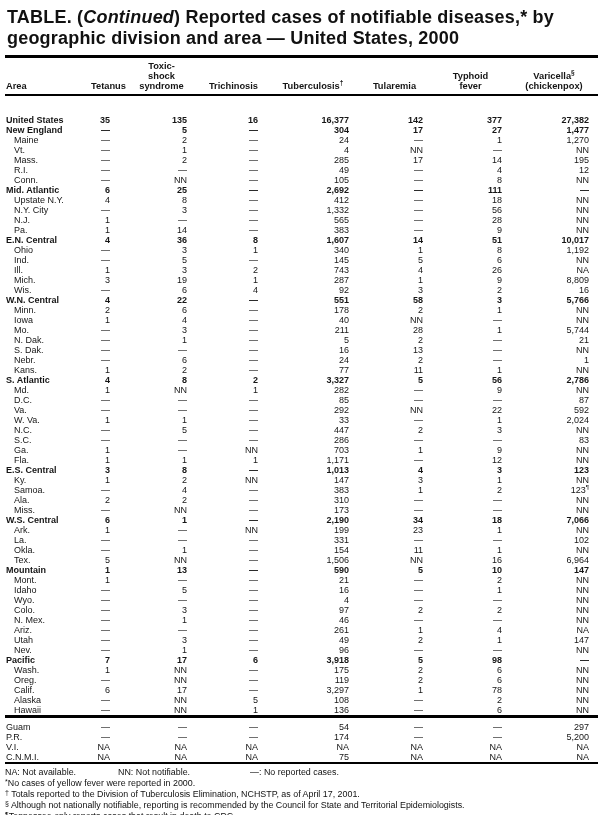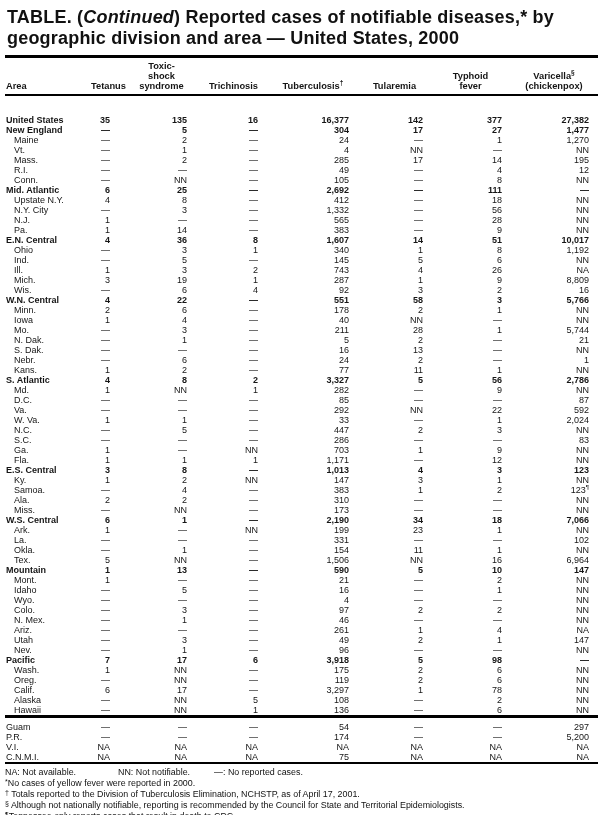--- a/index.html
+++ b/index.html
@@ -49,21 +49,21 @@
   tbody td:nth-child(7) { padding-right: 8px; }
   tbody td:nth-child(8) { padding-right: 9px; }
 
   tbody#main-body tr:first-child td { padding-top: 19px; }
   tbody#territory-body { border-top: 3.5px solid #000; }
   tbody#territory-body tr:first-child td { padding-top: 4px; }
 
   .footnotes { margin-top: 3px; font-size: 8.9px; line-height: 10px; color: #111; }
   .legend span { display: inline-block; }
   .legend .lg-0 { margin-right: 42px; }
-  .legend .lg-1 { margin-right: 24px; }
+  .legend .lg-1 { margin-right: 60px; }
   .note { white-space: nowrap; }
   .note .marker { font-size: 7px; vertical-align: 2px; }
 </style>
 </head>
 <body>
 
 <div class="page">
 
   <div class="title"><span>TABLE. (</span><em>Continued</em><span>) Reported cases of notifiable diseases,* by geographic division and area — United States, 2000</span></div>
 

